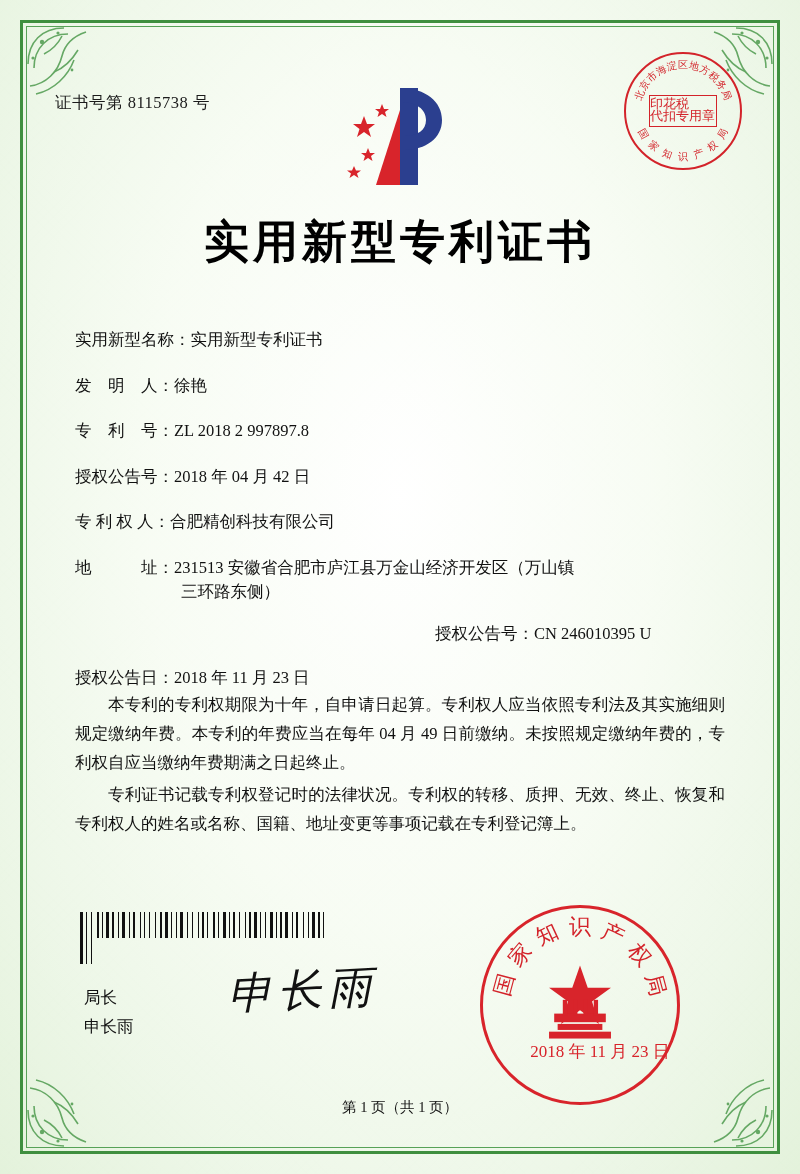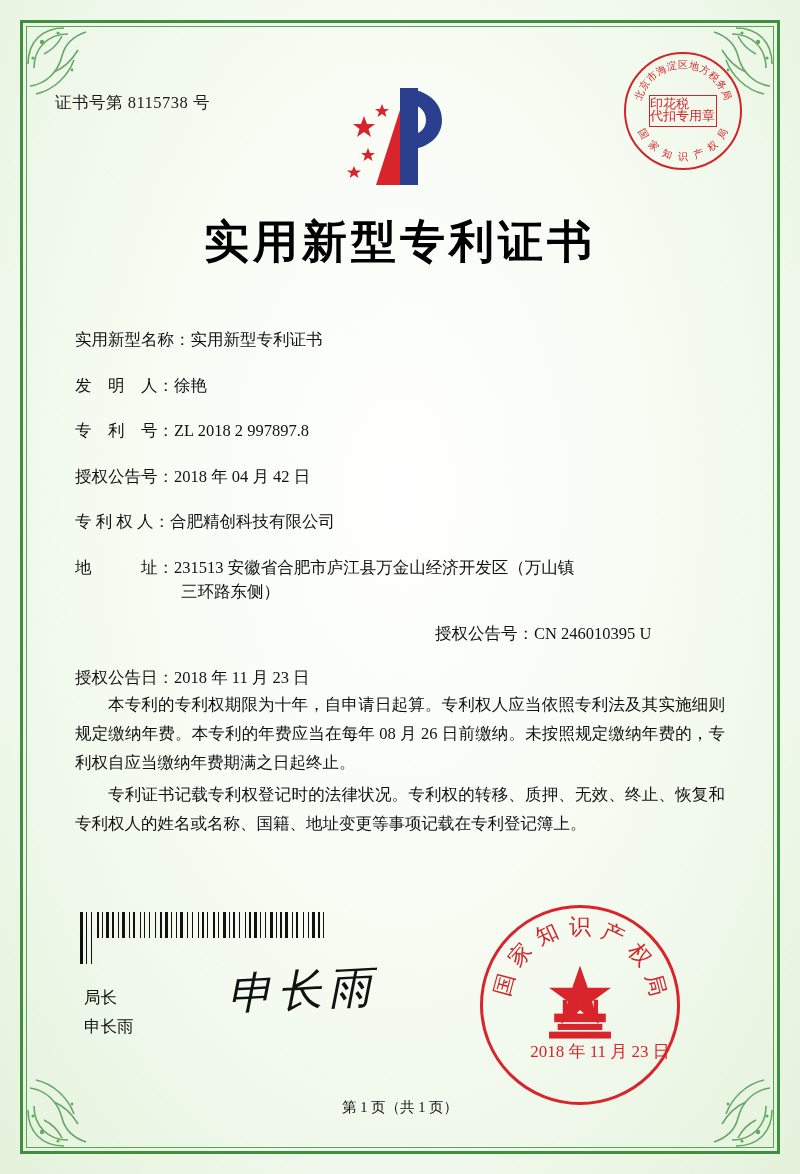--- a/index.html
+++ b/index.html
@@ -406,21 +406,21 @@
         <div class="col-left">
           <span class="field-label">授权公告日：</span><span class="field-value">2018 年 11 月 23 日</span>
         </div>
         <div class="col-right">
           <span class="field-label">授权公告号：</span><span class="field-value">CN 246010395 U</span>
         </div>
       </div>
     </div>
 
     <div class="paragraphs">
-      <p>本专利的专利权期限为十年，自申请日起算。专利权人应当依照专利法及其实施细则规定缴纳年费。本专利的年费应当在每年 08 月 26 日前缴纳。未按照规定缴纳年费的，专利权自应当缴纳年费期满之日起终止。</p>
+      <p>本专利的专利权期限为十年，自申请日起算。专利权人应当依照专利法及其实施细则规定缴纳年费。本专利的年费应当在每年 04 月 49 日前缴纳。未按照规定缴纳年费的，专利权自应当缴纳年费期满之日起终止。</p>
       <p>专利证书记载专利权登记时的法律状况。专利权的转移、质押、无效、终止、恢复和专利权人的姓名或名称、国籍、地址变更等事项记载在专利登记簿上。</p>
     </div>
 
     <div class="barcode" id="barcode"><span style="width:3px"></span><span style="width:1px;background:transparent"></span><span style="width:1px"></span><span style="width:2px;background:transparent"></span><span style="width:1px"></span><span style="width:3px;background:transparent"></span><span style="width:2px"></span><span style="width:1px;background:transparent"></span><span style="width:1px"></span><span style="width:1px;background:transparent"></span><span style="width:3px"></span><span style="width:1px;background:transparent"></span><span style="width:2px"></span><span style="width:2px;background:transparent"></span><span style="width:1px"></span><span style="width:1px;background:transparent"></span><span style="width:3px"></span><span style="width:2px;background:transparent"></span><span style="width:1px"></span><span style="width:1px;background:transparent"></span><span style="width:2px"></span><span style="width:3px;background:transparent"></span><span style="width:1px"></span><span style="width:1px;background:transparent"></span><span style="width:1px"></span><span style="width:2px;background:transparent"></span><span style="width:1px"></span><span style="width:3px;background:transparent"></span><span style="width:1px"></span><span style="width:2px;background:transparent"></span><span style="width:2px"></span><span style="width:1px;background:transparent"></span><span style="width:3px"></span><span style="width:1px;background:transparent"></span><span style="width:1px"></span><span style="width:2px;background:transparent"></span><span style="width:1px"></span><span style="width:1px;background:transparent"></span><span style="width:3px"></span><span style="width:2px;background:transparent"></span><span style="width:1px"></span><span style="width:2px;background:transparent"></span><span style="width:1px"></span><span style="width:3px;background:transparent"></span><span style="width:1px"></span><span style="width:1px;background:transparent"></span><span style="width:2px"></span><span style="width:1px;background:transparent"></span><span style="width:1px"></span><span style="width:3px;background:transparent"></span><span style="width:2px"></span><span style="width:1px;background:transparent"></span><span style="width:1px"></span><span style="width:2px;background:transparent"></span><span style="width:3px"></span><span style="width:1px;background:transparent"></span><span style="width:1px"></span><span style="width:1px;background:transparent"></span><span style="width:2px"></span><span style="width:2px;background:transparent"></span><span style="width:1px"></span><span style="width:3px;background:transparent"></span><span style="width:1px"></span><span style="width:1px;background:transparent"></span><span style="width:2px"></span><span style="width:1px;background:transparent"></span><span style="width:3px"></span><span style="width:1px;background:transparent"></span><span style="width:1px"></span><span style="width:2px;background:transparent"></span><span style="width:1px"></span><span style="width:2px;background:transparent"></span><span style="width:3px"></span><span style="width:1px;background:transparent"></span><span style="width:1px"></span><span style="width:1px;background:transparent"></span><span style="width:2px"></span><span style="width:1px;background:transparent"></span><span style="width:3px"></span><span style="width:2px;background:transparent"></span><span style="width:1px"></span><span style="width:1px;background:transparent"></span><span style="width:2px"></span><span style="width:3px;background:transparent"></span><span style="width:1px"></span><span style="width:2px;background:transparent"></span><span style="width:1px"></span><span style="width:1px;background:transparent"></span><span style="width:3px"></span><span style="width:1px;background:transparent"></span><span style="width:2px"></span><span style="width:1px;background:transparent"></span><span style="width:1px"></span><span style="width:2px;background:transparent"></span><span style="width:3px"></span><span style="width:1px;background:transparent"></span><span style="width:1px"></span><span style="width:2px;background:transparent"></span><span style="width:1px"></span><span style="width:3px;background:transparent"></span></div>
 
     <div class="director">
       <div>局长</div>
       <div>申长雨</div>
     </div>
 

